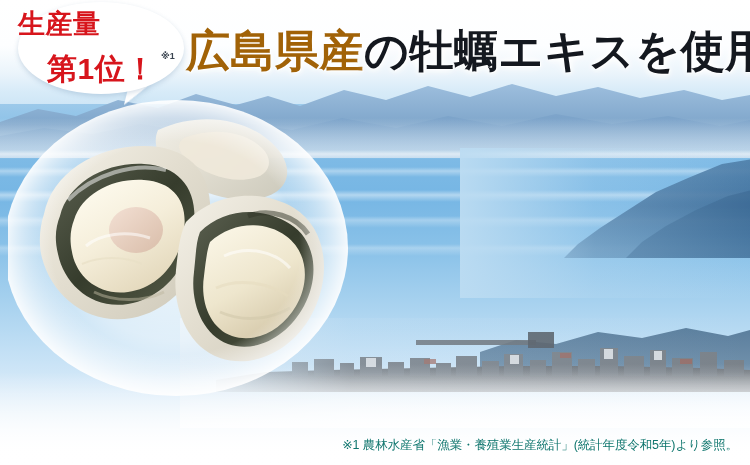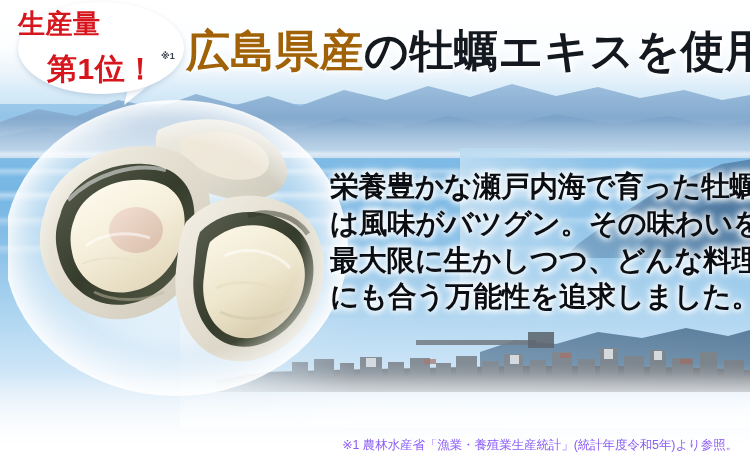--- a/index.html
+++ b/index.html
@@ -227,21 +227,21 @@
   .body-copy div { white-space: nowrap; }
 
   
   .notes {
     position: absolute;
     right: 12px;
     bottom: 10px;
     text-align: right;
     font-size: 12.5px;
     line-height: 1.55;
-    color: #8b5cf6;
+    color: #0f766e;
     letter-spacing: -0.1px;
   }
   .notes div { white-space: nowrap; }
 </style>
 </head>
 <body>
 
 <div class="banner">
 
   <div class="bg-sky"></div>
@@ -455,24 +455,18 @@
   <div class="badge">
     <div class="badge-inner">
       <div class="badge-line">生産量</div>
       <div class="badge-line badge-line-2">
         <span>第1位！</span>
         <span class="badge-sup">※1</span>
       </div>
     </div>
   </div>
 
-  <div class="body-copy">
-    <div>栄養豊かな瀬戸内海で育った牡蠣</div>
-    <div>は風味がバツグン。その味わいを</div>
-    <div>最大限に生かしつつ、どんな料理</div>
-    <div>にも合う万能性を追求しました。</div>
-  </div>
 
   <div class="notes">
     <div>※1 農林水産省「漁業・養殖業生産統計」(統計年度令和5年)より参照。</div>
   </div>
 
 </div>
 
 </body></html>

